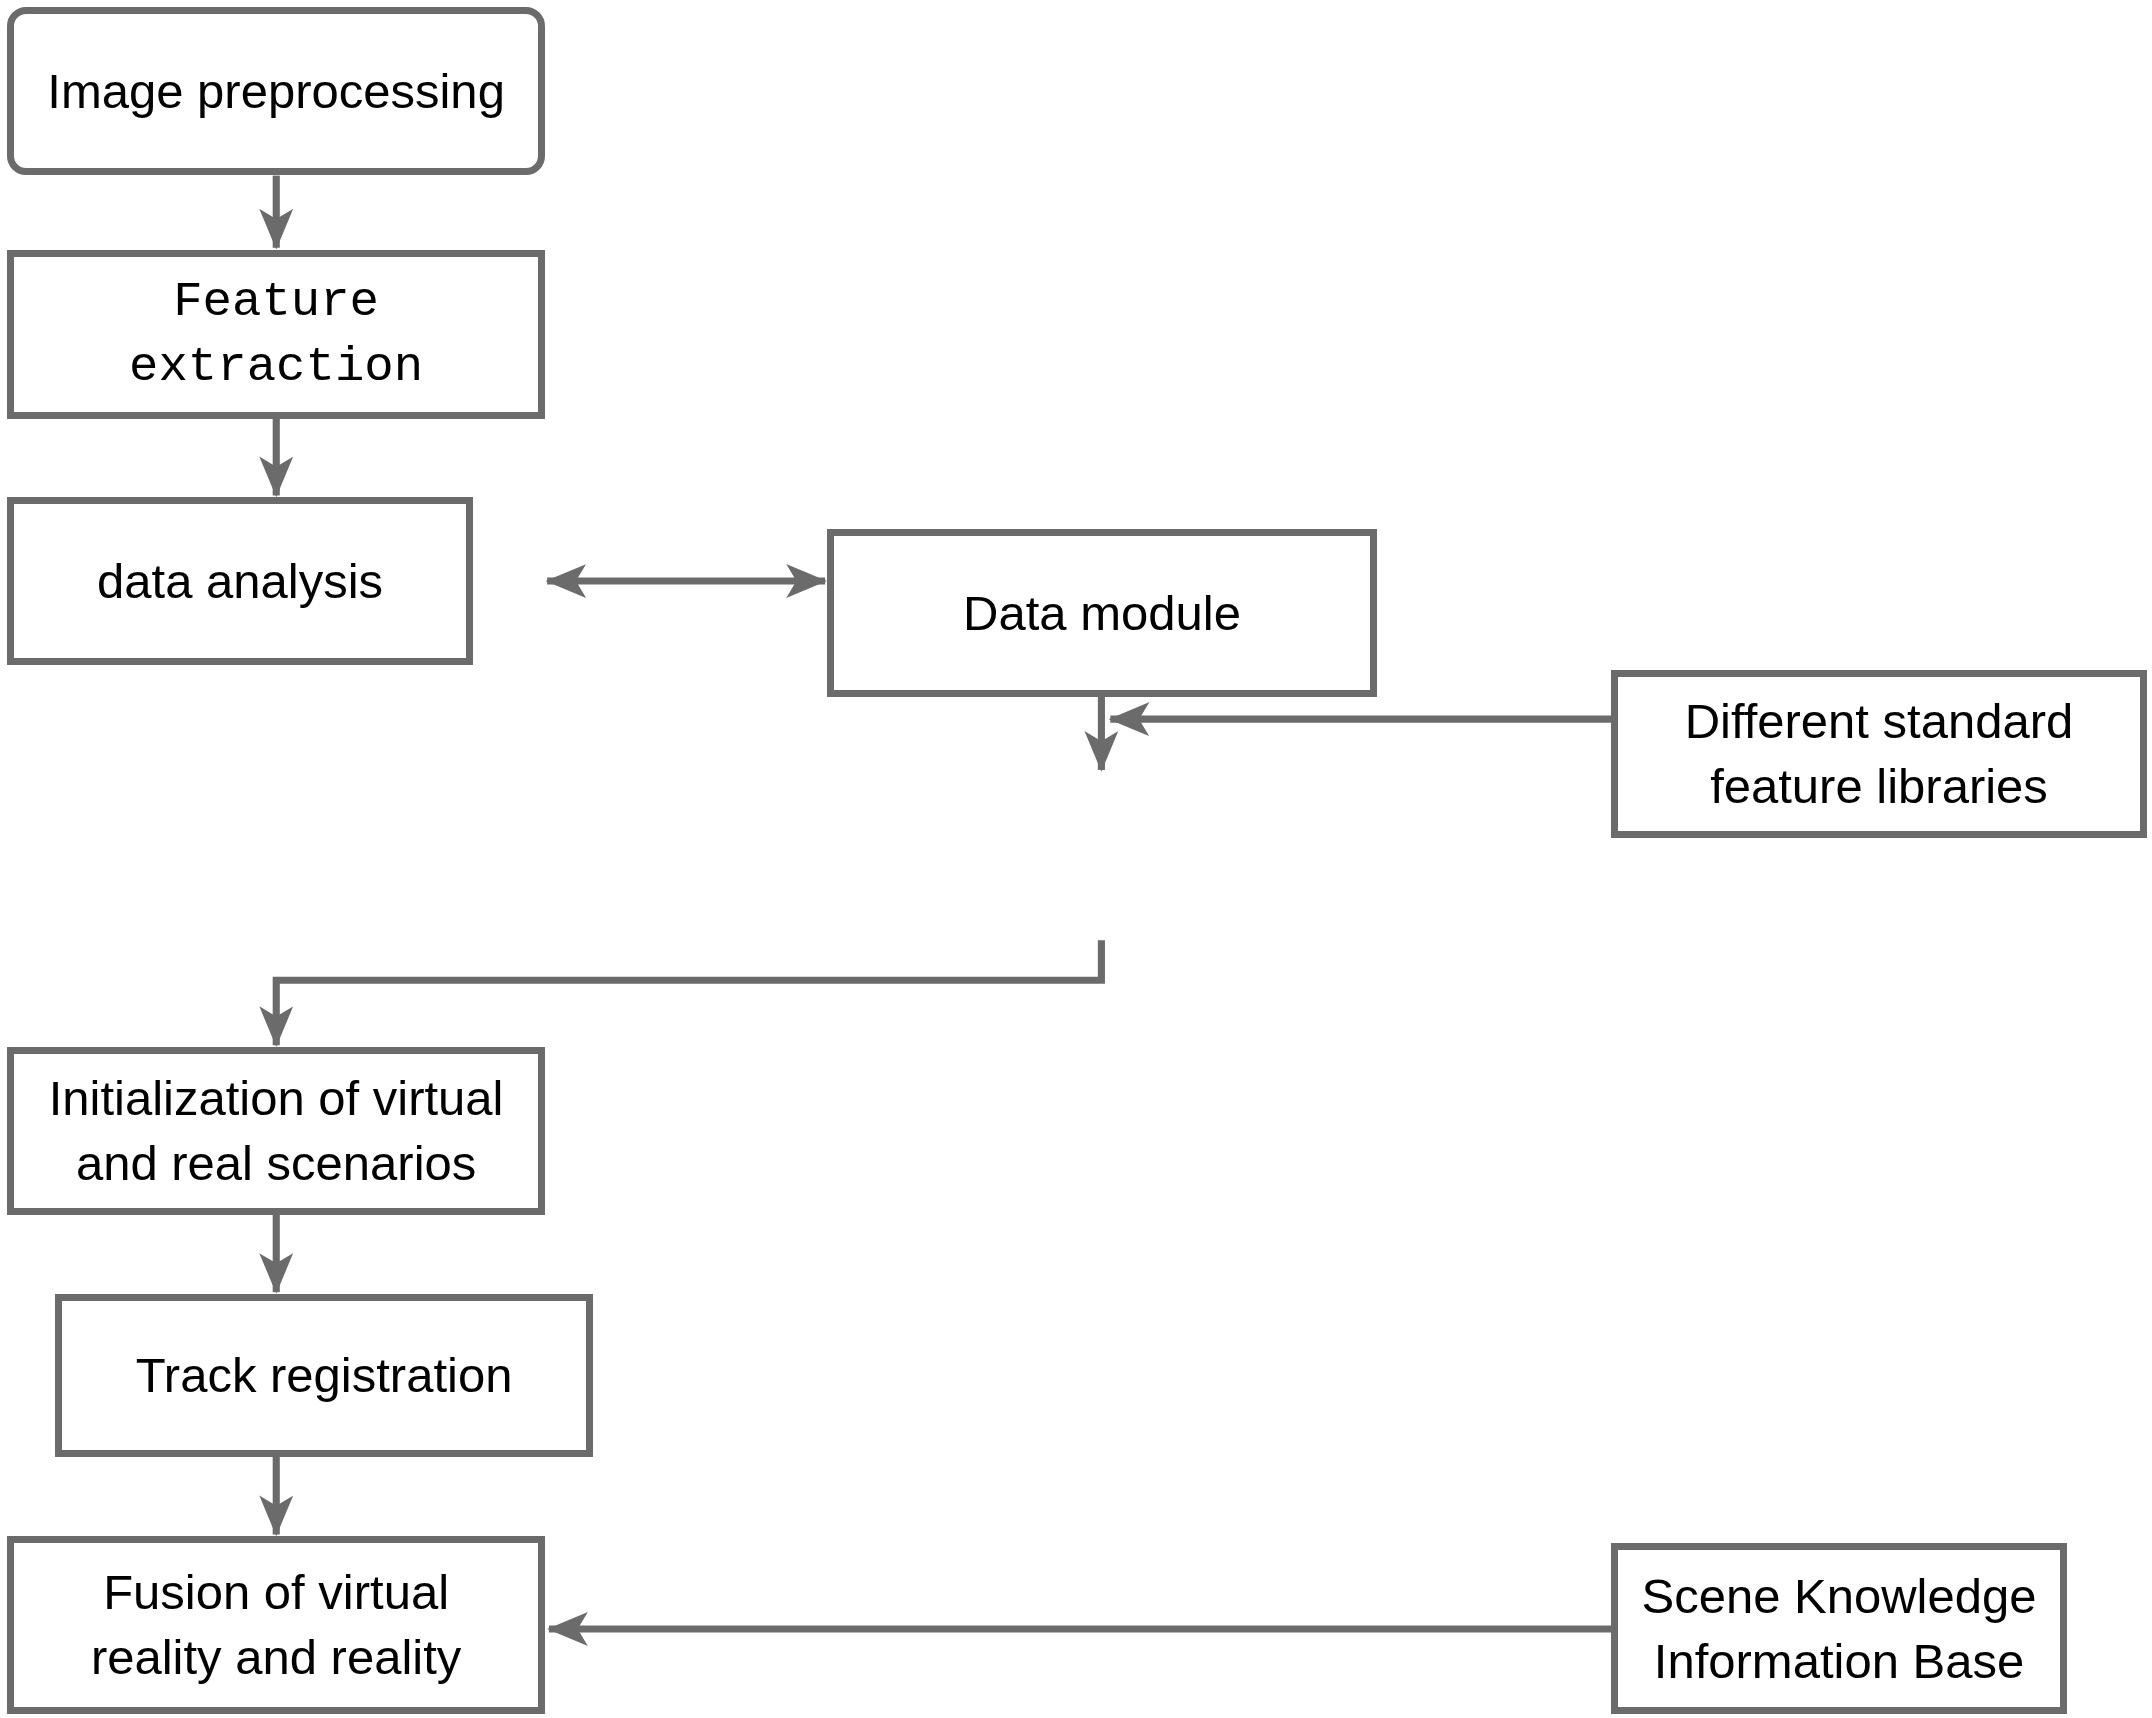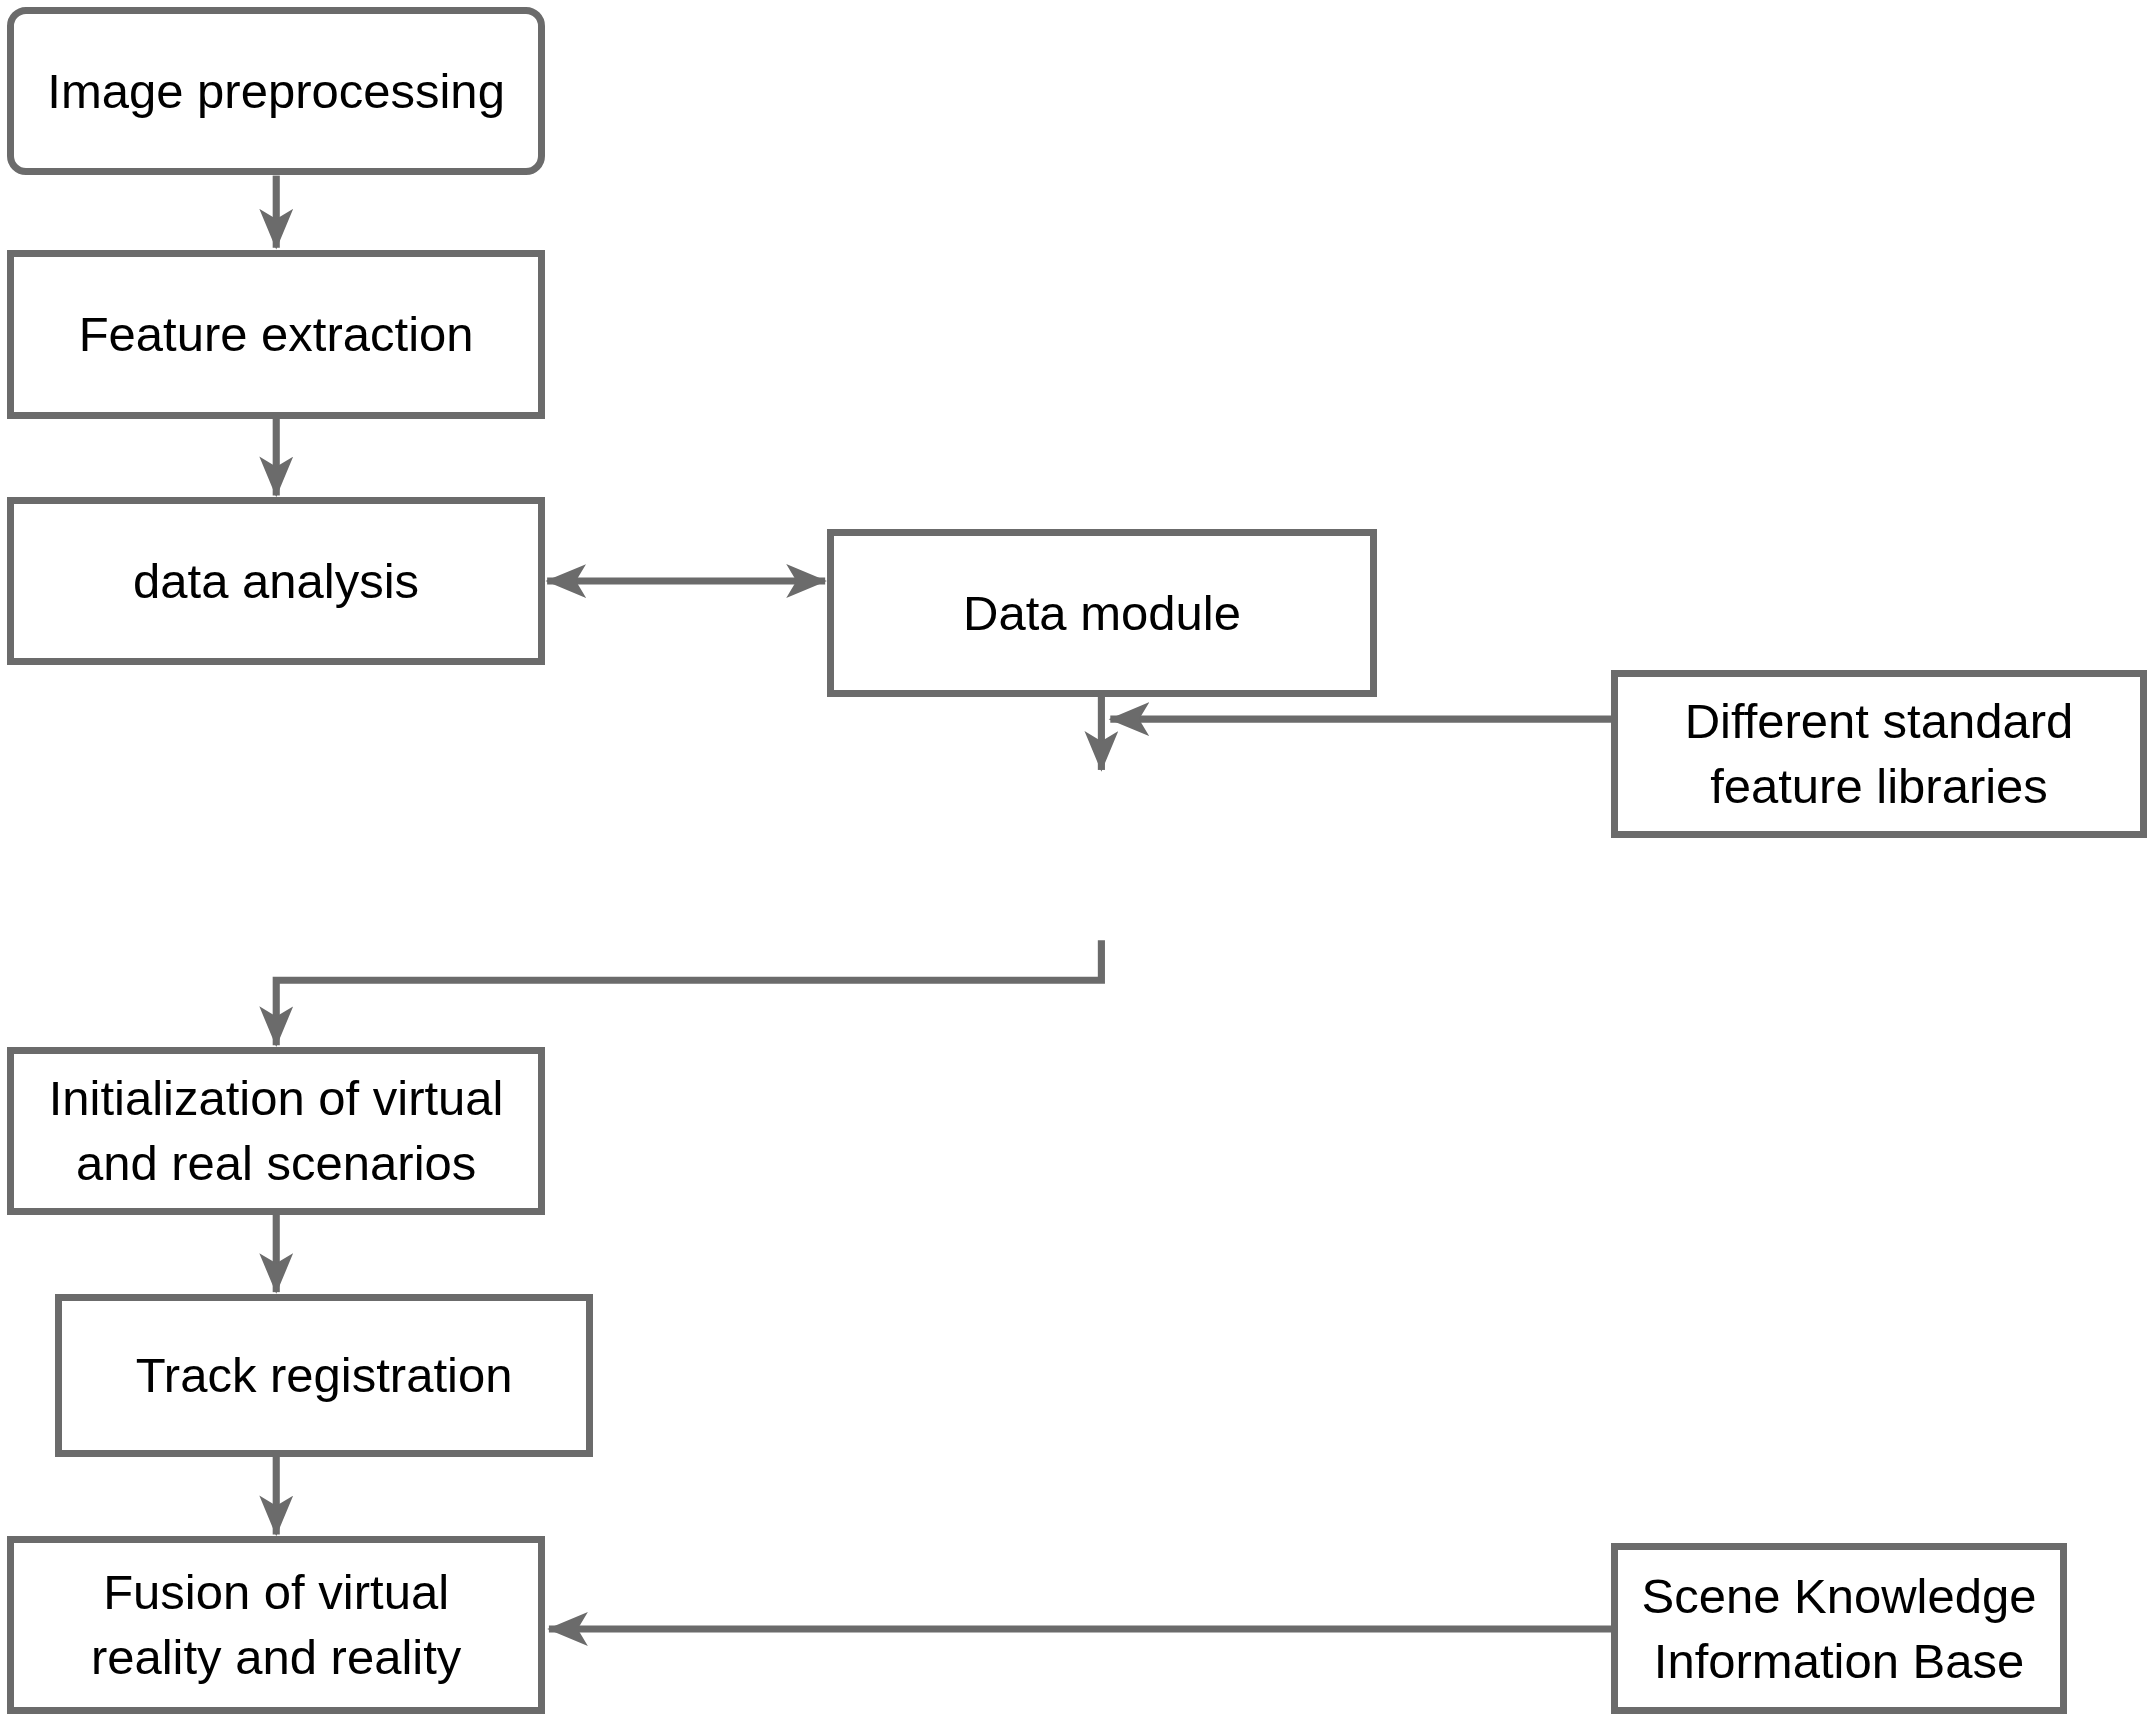--- a/index.html
+++ b/index.html
@@ -35,22 +35,22 @@
     align-items:center;
     justify-content:center;
     text-align:center;
     color:var(--text-color);
     font-size:49px;
     line-height:1.32;
     white-space:pre-line;
     padding:3.6px 5.3px;
   }
   #n-image-preprocessing {left:7.1px;   top:7.1px;    width:538px; height:168px;border-radius:19px;}
-  #n-feature-extraction  {left:7.1px;   top:250px;  width:538px; height:169px;}
-  #n-data-analysis       {left:7.1px;   top:497px;  width:538px; height:168px;text-align:right;}
+  #n-feature-extraction  {left:7.1px;   top:250px;  width:538px; height:169px;font-family:Liberation Mono, monospace;}
+  #n-data-analysis       {left:7.1px;   top:497px;  width:466px; height:168px;text-align:right;}
   #n-data-module         {left:827px; top:497px;  width:550px; height:168px;margin-top:32px;}
   #n-feature-libraries   {left:1611px;top:670px;  width:536px; height:168px;text-align:center;}
   #n-auto-identify       {left:827px; top:772px;  width:550px; height:168px;}
   #n-initialization      {left:7.1px;   top:1047px; width:538px; height:168px;}
   #n-track-registration  {left:7.1px;   top:1294px; width:538px; height:163px;margin-left:48px;}
   #n-fusion              {left:7.1px;   top:1536px; width:538px; height:178px;text-align:center;}
   #n-scene-knowledge     {left:1611px;top:1543px; width:456px; height:171px;}
 </style>
 </head>
 <body>

